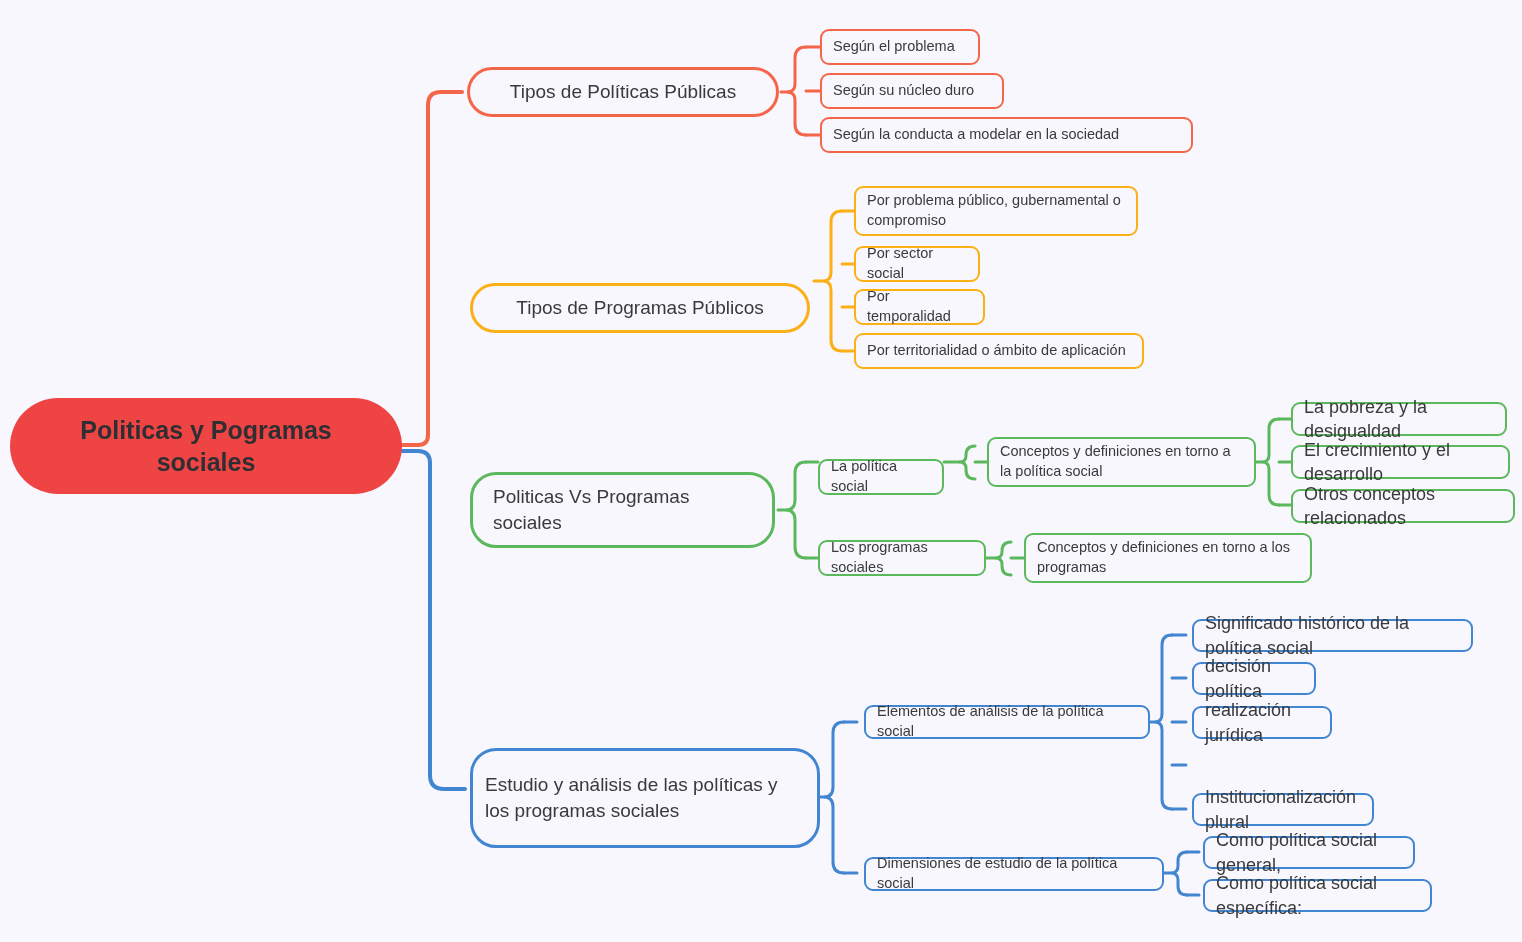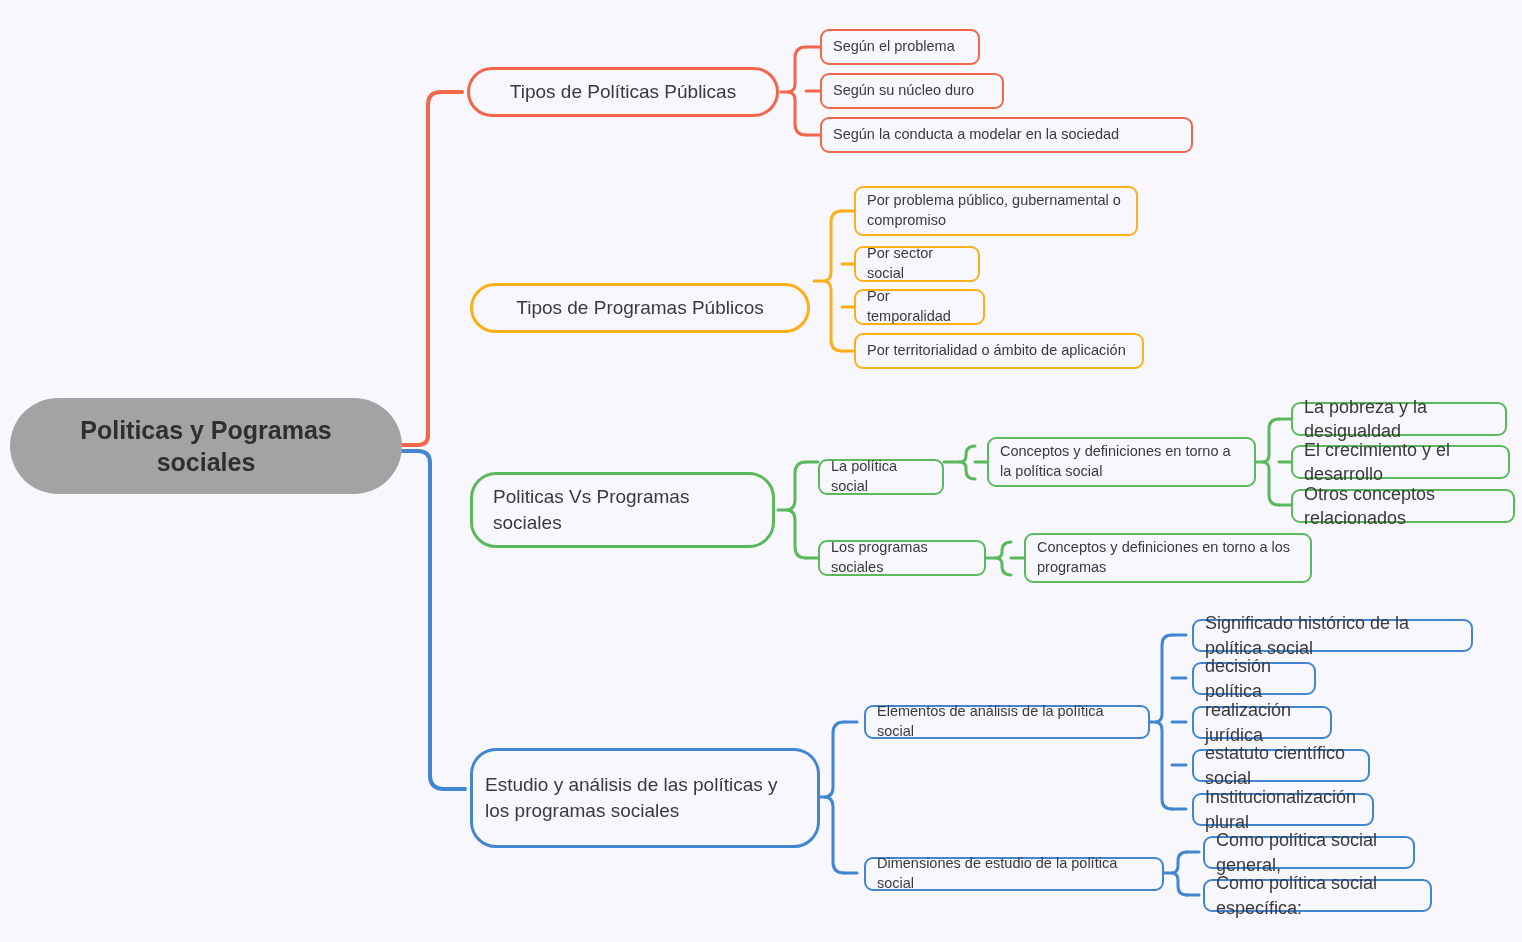--- a/index.html
+++ b/index.html
@@ -33,21 +33,21 @@
     background: #f8f7fd;
     display: flex;
     align-items: center;
     border-style: solid;
     white-space: pre-wrap;
   }
   
   .node.root {
     border: none;
     border-radius: 48px;
-    background: #a3a3a3;
+    background: #ef4444;
     color: #2f2f33;
     font-size: 25px;
     font-weight: bold;
     line-height: 1.28;
     justify-content: center;
     text-align: center;
     padding: 26px 22px;
   }
   
   .node.l1 {
@@ -179,21 +179,20 @@
   <div class="node l1 c-blue" style="left:470px; top:748px; width:350px; height:100px;padding-left:12px;">Estudio y análisis de las políticas y los programas sociales</div>
 
   <div class="node l2 c-blue" style="left:864px; top:705px; width:286px; height:34px;">Elementos de análisis de la política social</div>
 
   <div class="node l3 c-blue" style="left:1192px; top:619px; width:281px; height:33px;">Significado histórico de la política social</div>
 
   <div class="node l3 c-blue" style="left:1192px; top:662px; width:124px; height:33px;">decisión política</div>
 
   <div class="node l3 c-blue" style="left:1192px; top:706px; width:140px; height:33px;">realización jurídica</div>
 
-  <div class="node l3 c-blue" style="left:1192px; top:749px; width:178px; height:33px;">estatuto científico social</div>
 
   <div class="node l2 c-blue" style="left:864px; top:857px; width:300px; height:34px;">Dimensiones de estudio de la política social</div>
 
   <div class="node l3 c-blue" style="left:1192px; top:793px; width:182px; height:33px;">Institucionalización plural</div>
 
   <div class="node l3 c-blue" style="left:1203px; top:836px; width:212px; height:33px;">Como política social general,</div>
 
   <div class="node l3 c-blue" style="left:1203px; top:879px; width:229px; height:33px;">Como política social específica:</div>
 
 </div>

